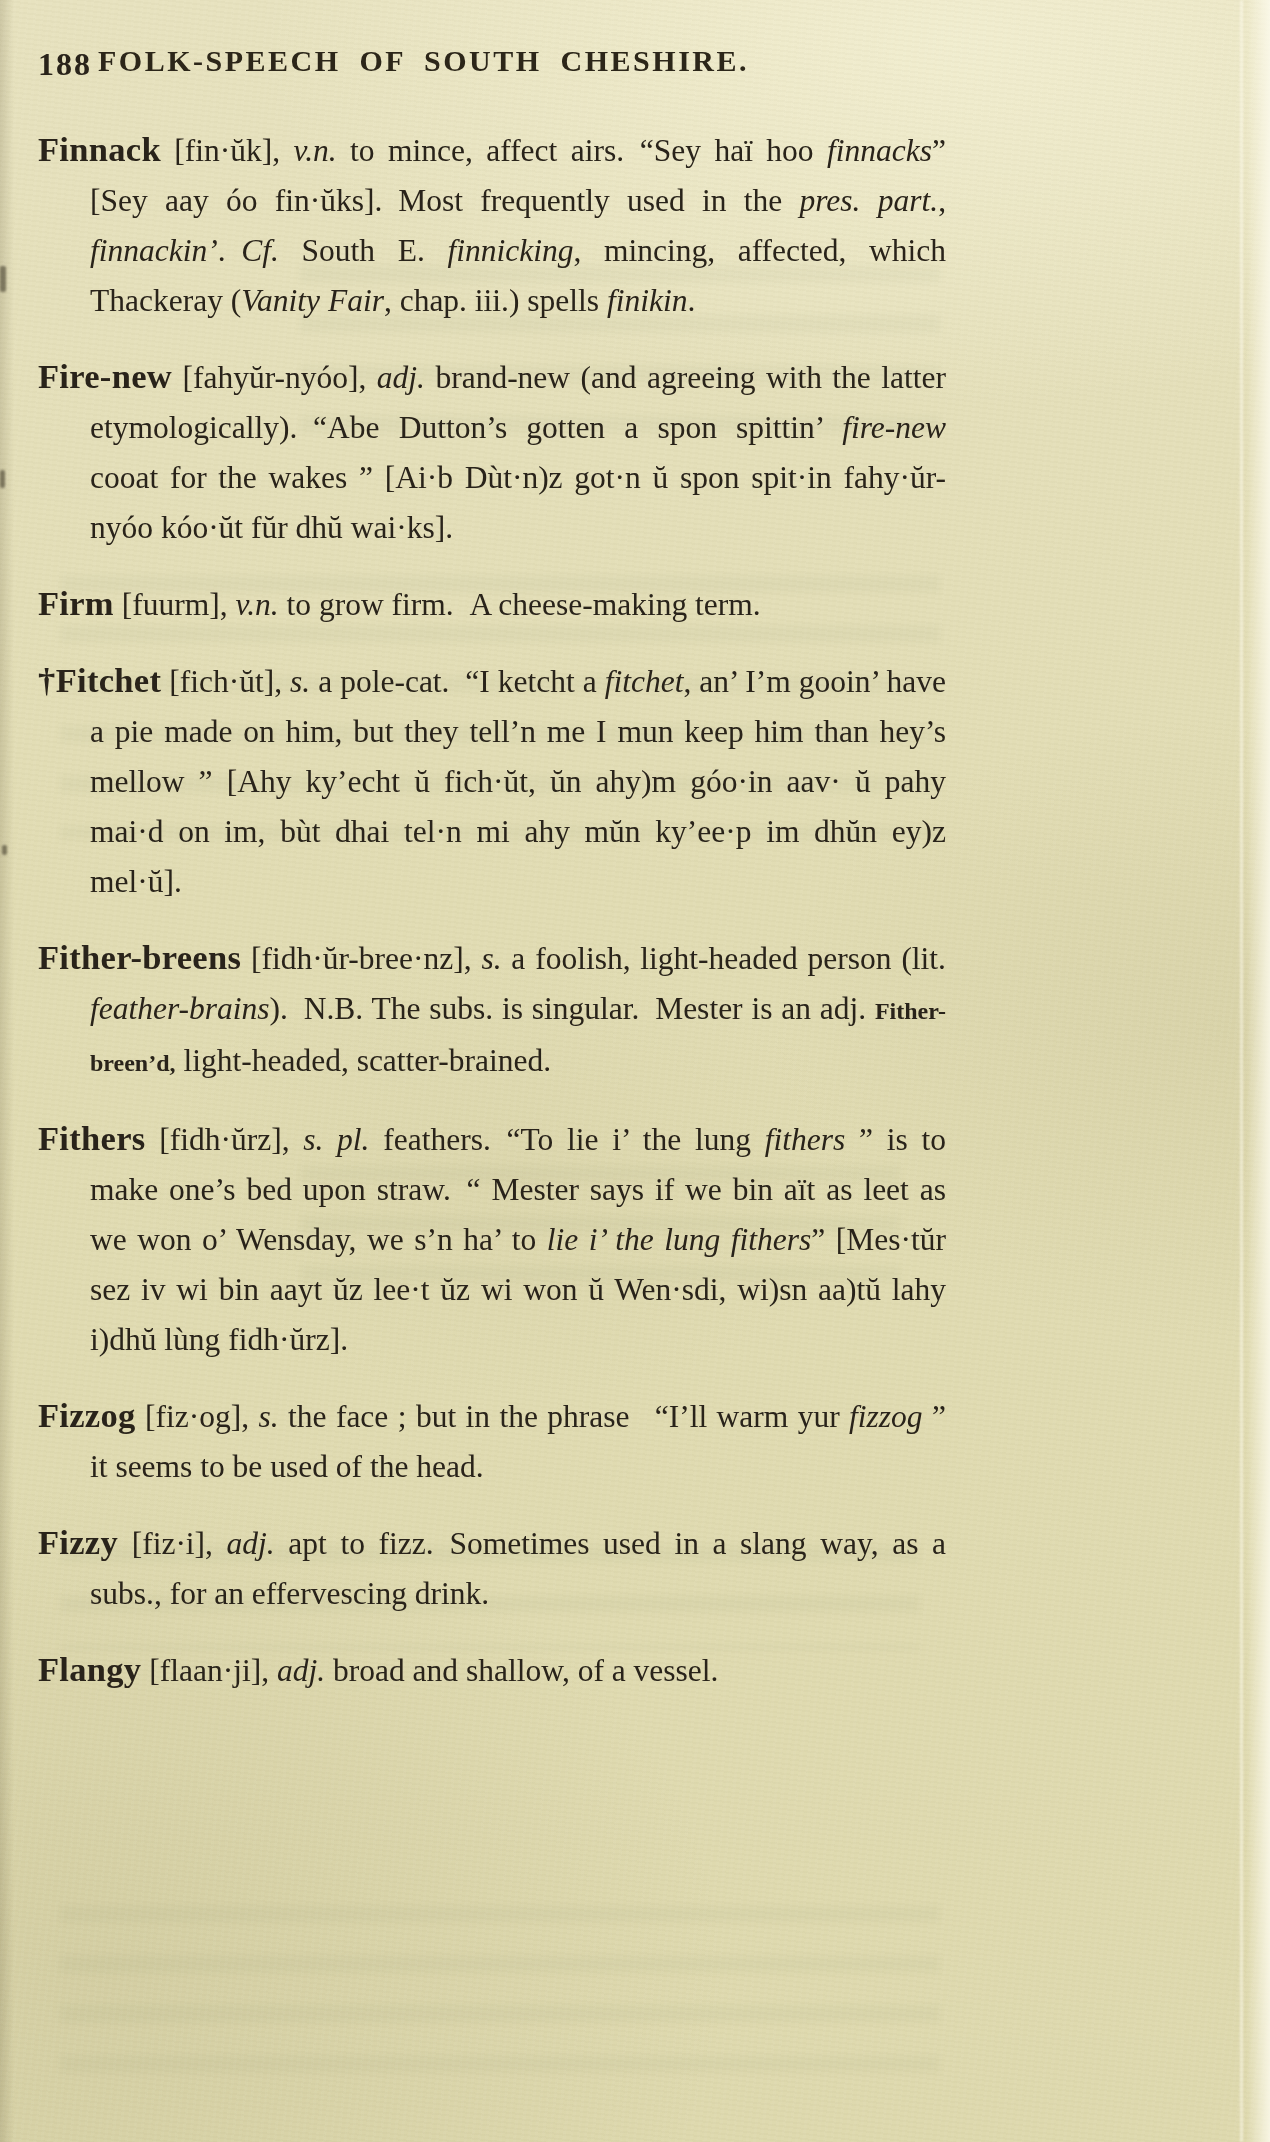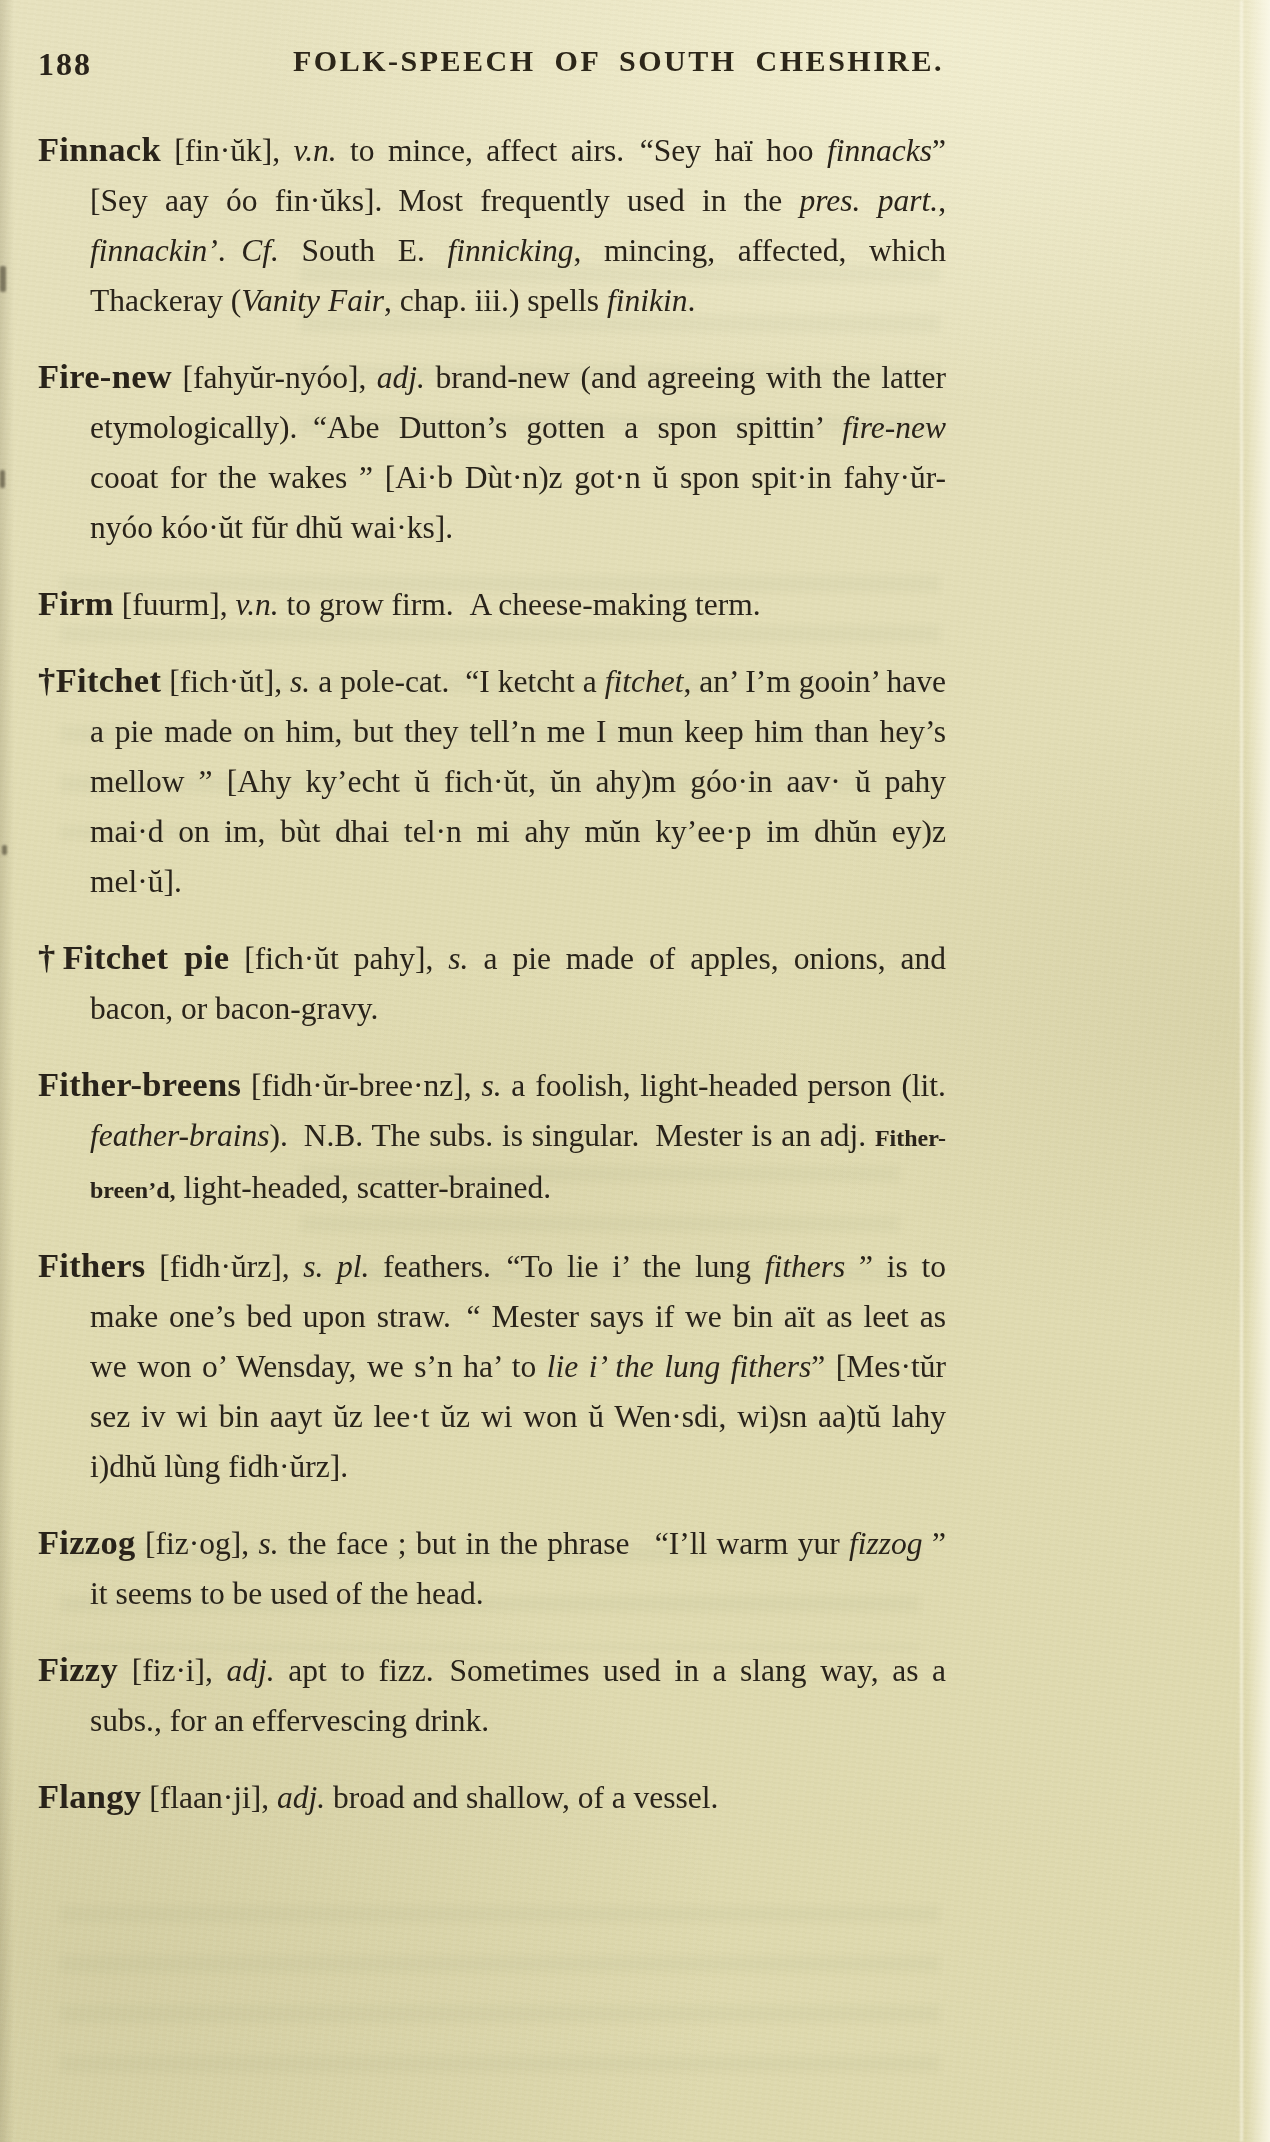--- a/index.html
+++ b/index.html
@@ -34,21 +34,21 @@
     background:linear-gradient(270deg, rgba(252,250,236,0.85), rgba(252,250,236,0));}
   .crease{position:absolute;right:27px;top:0;bottom:0;width:3px;
     background:rgba(255,253,242,0.5);filter:blur(1px);}
   .edge-mark{position:absolute;background:rgba(42,36,22,0.5);filter:blur(1px);border-radius:2px;}
   .m1{left:0;top:266px;width:6px;height:26px;}
   .m2{left:0;top:470px;width:5px;height:18px;}
   .m3{left:2px;top:845px;width:5px;height:10px;}
 
   .header{position:absolute;top:44px;left:38px;width:906px;height:60px;}
   .pagenum{position:absolute;left:0;top:2px;font-size:32px;font-weight:bold;letter-spacing:2px;}
-  .running-title{display:block;text-align:right;font-size:30px;font-weight:bold;
+  .running-title{display:block;text-align:left;font-size:30px;font-weight:bold;
     letter-spacing:2.5px;word-spacing:9px;padding-left:60px;color:#2c2619;}
 
   .entries{position:absolute;top:124px;left:38px;width:908px;text-align:justify;}
   .entry{margin:0 0 25px 52px;text-indent:-52px;font-size:31.5px;line-height:50px;}
   .entry span{text-indent:0;}
   .hw{font-weight:bold;font-size:34.5px;letter-spacing:0.3px;margin-top:16px;}
   .bd{font-weight:bold;font-size:24px;}
   .it{font-style:italic;}
 </style>
 </head>
@@ -73,20 +73,19 @@
   <header class="header">
     <span class="pagenum">188</span>
     <span class="running-title">FOLK-SPEECH OF SOUTH CHESHIRE.</span>
   </header>
 
   <main class="entries">
       <p class="entry"><span class="hw">Finnack</span><span> [fin·ŭk], </span><span class="it">v.n.</span><span> to mince, affect airs. “Sey haï hoo </span><span class="it">finnacks</span><span>” [Sey aay óo fin·ŭks]. Most frequently used in the </span><span class="it">pres. part.</span><span>, </span><span class="it">finnackin’</span><span>. </span><span class="it">Cf.</span><span> South E. </span><span class="it">finnicking</span><span>, mincing, affected, which Thackeray (</span><span class="it">Vanity Fair</span><span>, chap. iii.) spells </span><span class="it">finikin</span><span>.</span></p>
       <p class="entry"><span class="hw">Fire-new</span><span> [fahyŭr-nyóo], </span><span class="it">adj.</span><span> brand-new (and agreeing with the latter etymologically). “Abe Dutton’s gotten a spon spittin’ </span><span class="it">fire-new</span><span> cooat for the wakes ” [Ai·b Dùt·n)z got·n ŭ spon spit·in fahy·ŭr-nyóo kóo·ŭt fŭr dhŭ wai·ks].</span></p>
       <p class="entry"><span class="hw">Firm</span><span> [fuurm], </span><span class="it">v.n.</span><span> to grow firm. A cheese-making term.</span></p>
       <p class="entry"><span class="hw">†Fitchet</span><span> [fich·ŭt], </span><span class="it">s.</span><span> a pole-cat. “I ketcht a </span><span class="it">fitchet</span><span>, an’ I’m gooin’ have a pie made on him, but they tell’n me I mun keep him than hey’s mellow ” [Ahy ky’echt ŭ fich·ŭt, ŭn ahy)m góo·in aav· ŭ pahy mai·d on im, bùt dhai tel·n mi ahy mŭn ky’ee·p im dhŭn ey)z mel·ŭ].</span></p>
-      <p class="entry"><span class="hw">†Fitchet pie</span><span> [fich·ŭt pahy], </span><span class="it">s.</span><span> a pie made of apples, onions, and bacon, or bacon-gravy.</span></p>
       <p class="entry"><span class="hw">Fither-breens</span><span> [fidh·ŭr-bree·nz], </span><span class="it">s.</span><span> a foolish, light-headed person (lit. </span><span class="it">feather-brains</span><span>). N.B. The subs. is singular. Mester is an adj. </span><span class="bd">Fither-breen’d,</span><span> light-headed, scatter-brained.</span></p>
       <p class="entry"><span class="hw">Fithers</span><span> [fidh·ŭrz], </span><span class="it">s. pl.</span><span> feathers. “To lie i’ the lung </span><span class="it">fithers</span><span> ” is to make one’s bed upon straw. “ Mester says if we bin aït as leet as we won o’ Wensday, we s’n ha’ to </span><span class="it">lie i’ the lung fithers</span><span>” [Mes·tŭr sez iv wi bin aayt ŭz lee·t ŭz wi won ŭ Wen·sdi, wi)sn aa)tŭ lahy i)dhŭ lùng fidh·ŭrz].</span></p>
       <p class="entry"><span class="hw">Fizzog</span><span> [fiz·og], </span><span class="it">s.</span><span> the face ;  but in the phrase  “I’ll warm yur </span><span class="it">fizzog</span><span> ” it seems to be used of the head.</span></p>
       <p class="entry"><span class="hw">Fizzy</span><span> [fiz·i], </span><span class="it">adj.</span><span> apt to fizz. Sometimes used in a slang way, as a subs., for an effervescing drink.</span></p>
       <p class="entry"><span class="hw">Flangy</span><span> [flaan·ji], </span><span class="it">adj.</span><span> broad and shallow, of a vessel.</span></p>
     </main>
 </div>
 
 </body></html>

